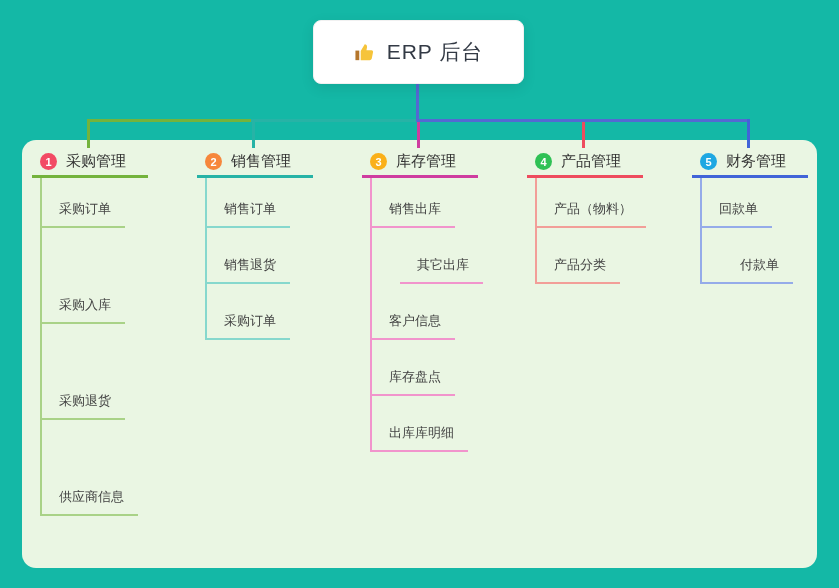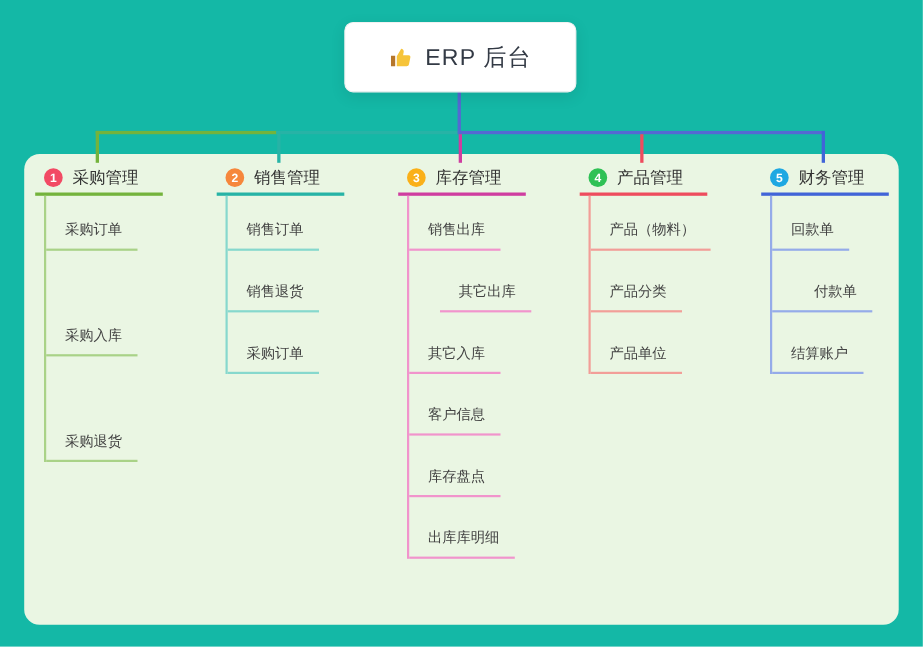--- a/index.html
+++ b/index.html
@@ -81,20 +81,23 @@
     <div class="children" style="border-left-color: rgb(169, 210, 135); gap: 40px;">
           <div class="child" style="border-bottom-color: rgb(169, 210, 135);">
     <span class="child-label">采购订单</span>
   </div>
           <div class="child" style="border-bottom-color: rgb(169, 210, 135);">
     <span class="child-label">采购入库</span>
   </div>
           <div class="child" style="border-bottom-color: rgb(169, 210, 135);">
     <span class="child-label">采购退货</span>
   </div>
+          <div class="child" style="border-bottom-color: rgb(169, 210, 135);">
+    <span class="child-label">供应商信息</span>
+  </div>
         </div>
   </div>
       <div class="branch" style="left: 197px;">
     <div class="branch-header" style="border-bottom-color: rgb(39, 179, 166);">
       <span class="num" style="background: rgb(246, 135, 60);">2</span>
       <span class="branch-label">销售管理</span>
     </div>
     <div class="children" style="border-left-color: rgb(134, 216, 205);">
           <div class="child" style="border-bottom-color: rgb(134, 216, 205);">
     <span class="child-label">销售订单</span>
@@ -113,23 +116,20 @@
       <span class="branch-label">库存管理</span>
     </div>
     <div class="children" style="border-left-color: rgb(241, 148, 204);">
           <div class="child" style="border-bottom-color: rgb(241, 148, 204);">
     <span class="child-label">销售出库</span>
   </div>
           <div class="child" style="border-bottom-color: rgb(241, 148, 204); margin-left: 28px;">
     <span class="child-label">其它出库</span>
   </div>
           <div class="child" style="border-bottom-color: rgb(241, 148, 204);">
-    <span class="child-label">其它入库</span>
-  </div>
-          <div class="child" style="border-bottom-color: rgb(241, 148, 204);">
     <span class="child-label">客户信息</span>
   </div>
           <div class="child" style="border-bottom-color: rgb(241, 148, 204); text-align: center;">
     <span class="child-label">库存盘点</span>
   </div>
           <div class="child" style="border-bottom-color: rgb(241, 148, 204);">
     <span class="child-label">出库库明细</span>
   </div>
         </div>
   </div>
@@ -138,36 +138,30 @@
       <span class="num" style="background: rgb(47, 193, 85);">4</span>
       <span class="branch-label">产品管理</span>
     </div>
     <div class="children" style="border-left-color: rgb(242, 158, 152);">
           <div class="child" style="border-bottom-color: rgb(242, 158, 152);">
     <span class="child-label">产品（物料）</span>
   </div>
           <div class="child" style="border-bottom-color: rgb(242, 158, 152);">
     <span class="child-label">产品分类</span>
   </div>
-          <div class="child" style="border-bottom-color: rgb(242, 158, 152);">
-    <span class="child-label">产品单位</span>
-  </div>
         </div>
   </div>
       <div class="branch" style="left: 692px;">
     <div class="branch-header" style="border-bottom-color: rgb(65, 100, 216);">
       <span class="num" style="background: rgb(30, 168, 226);">5</span>
       <span class="branch-label">财务管理</span>
     </div>
     <div class="children" style="border-left-color: rgb(149, 171, 233);">
           <div class="child" style="border-bottom-color: rgb(149, 171, 233); text-align: right;">
     <span class="child-label">回款单</span>
   </div>
           <div class="child" style="border-bottom-color: rgb(149, 171, 233); padding-left: 38px;">
     <span class="child-label">付款单</span>
   </div>
-          <div class="child" style="border-bottom-color: rgb(149, 171, 233);">
-    <span class="child-label">结算账户</span>
-  </div>
         </div>
   </div>
     </div>
 </div>
 
 </body></html>

